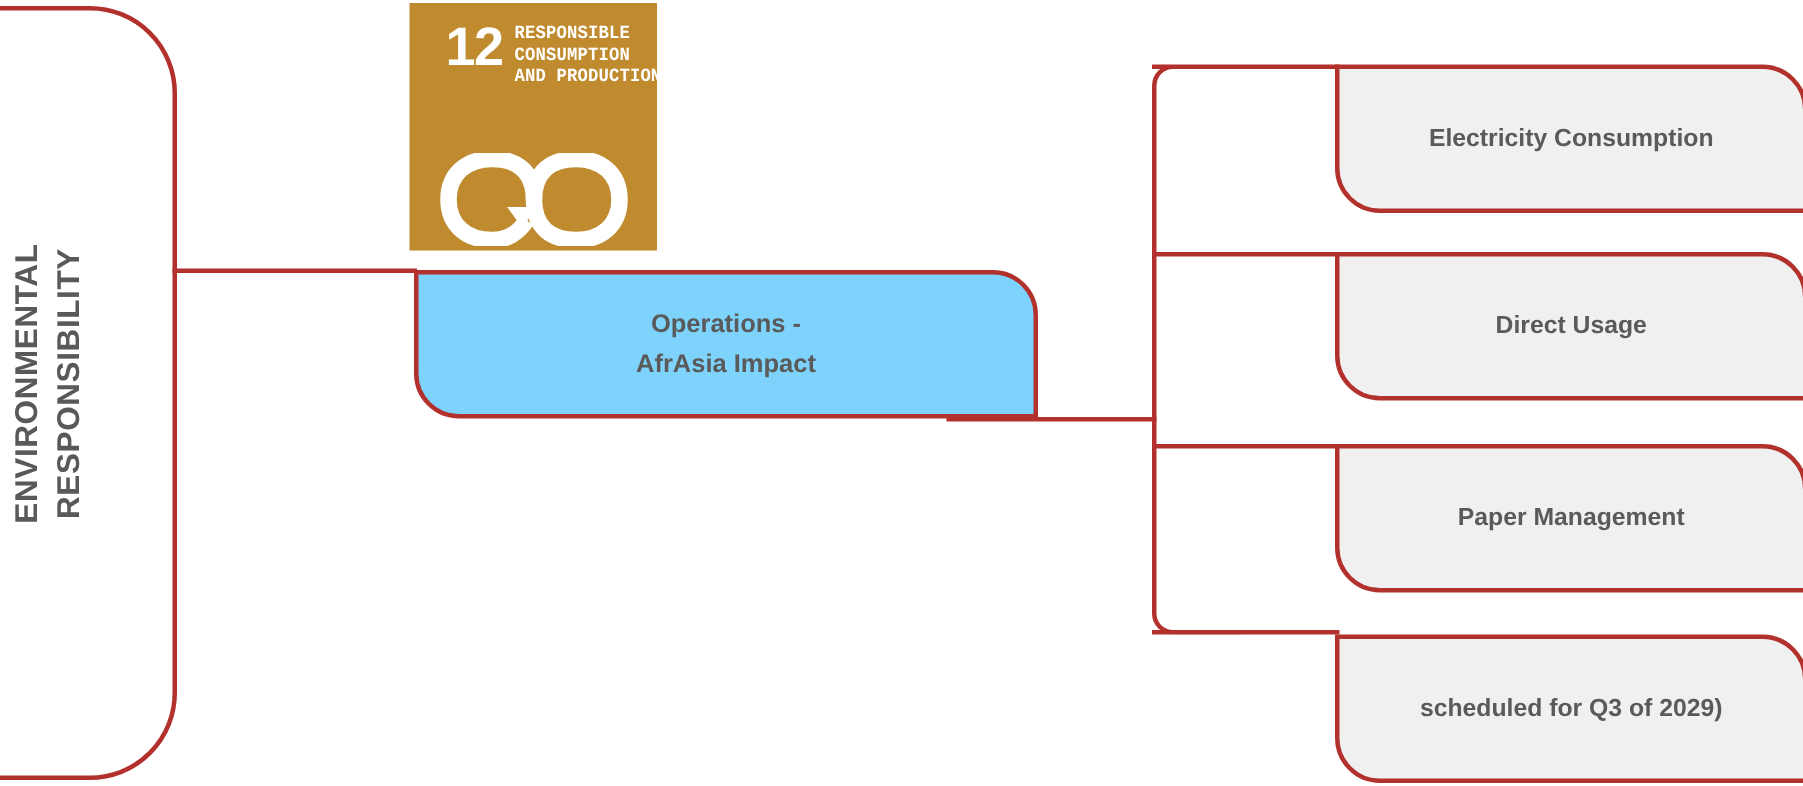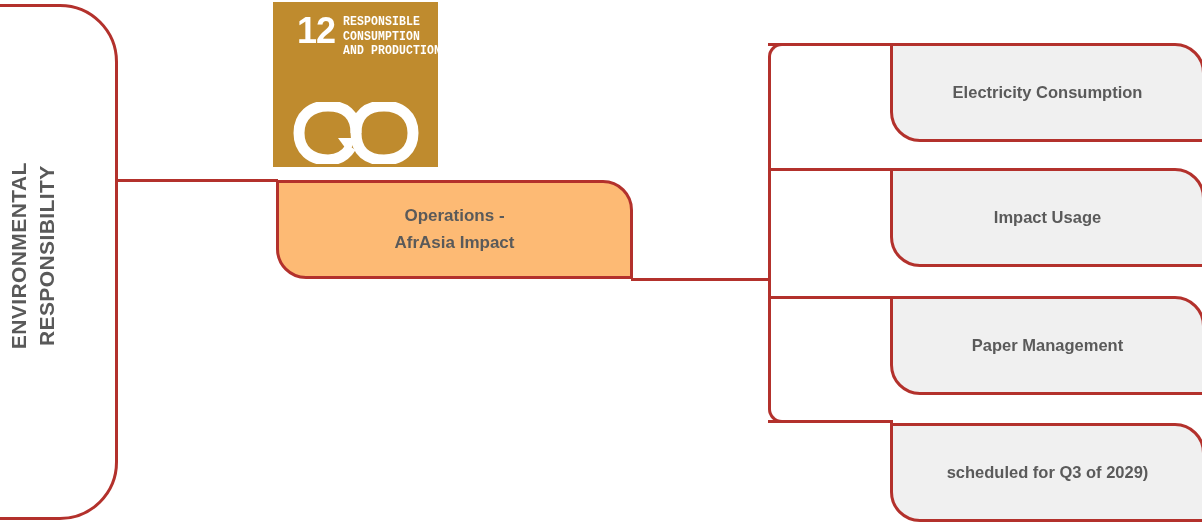--- a/index.html
+++ b/index.html
@@ -122,23 +122,23 @@
     font-weight: bold;
     line-height: 1.55;
     border-top-left-radius: 0;
     border-top-right-radius: 30px;
     border-bottom-right-radius: 0;
     border-bottom-left-radius: 30px;
   }
   .node-ops {
     left: 276px;
     top: 180px;
-    width: 357px;
+    width: 416px;
     height: 99px;
-    background: #fdba74;
+    background: #7dd3fc;
     font-size: 17px;
   }
   .node-leaf {
     left: 890px;
     width: 315px;
     height: 99px;
     background: #f0f0f0;
   }
   .leaf-1 { top: 43px; }
   .leaf-2 { top: 168px; }
@@ -230,21 +230,21 @@
   <div class="conn h-line c-branch b-1"></div>
   <div class="conn h-line c-branch b-2"></div>
   <div class="conn h-line c-branch b-3"></div>
   <div class="conn h-line c-branch b-4"></div>
 
   <div class="node node-leaf leaf-1">
     <div>Electricity Consumption</div>
   </div>
 
   <div class="node node-leaf leaf-2">
-    <div>Impact Usage</div>
+    <div>Direct Usage</div>
   </div>
 
   <div class="node node-leaf leaf-3">
     <div>Paper Management</div>
   </div>
 
   <div class="node node-leaf leaf-4">
     <div>
       <div>scheduled for Q3 of 2029)</div>
     </div>

